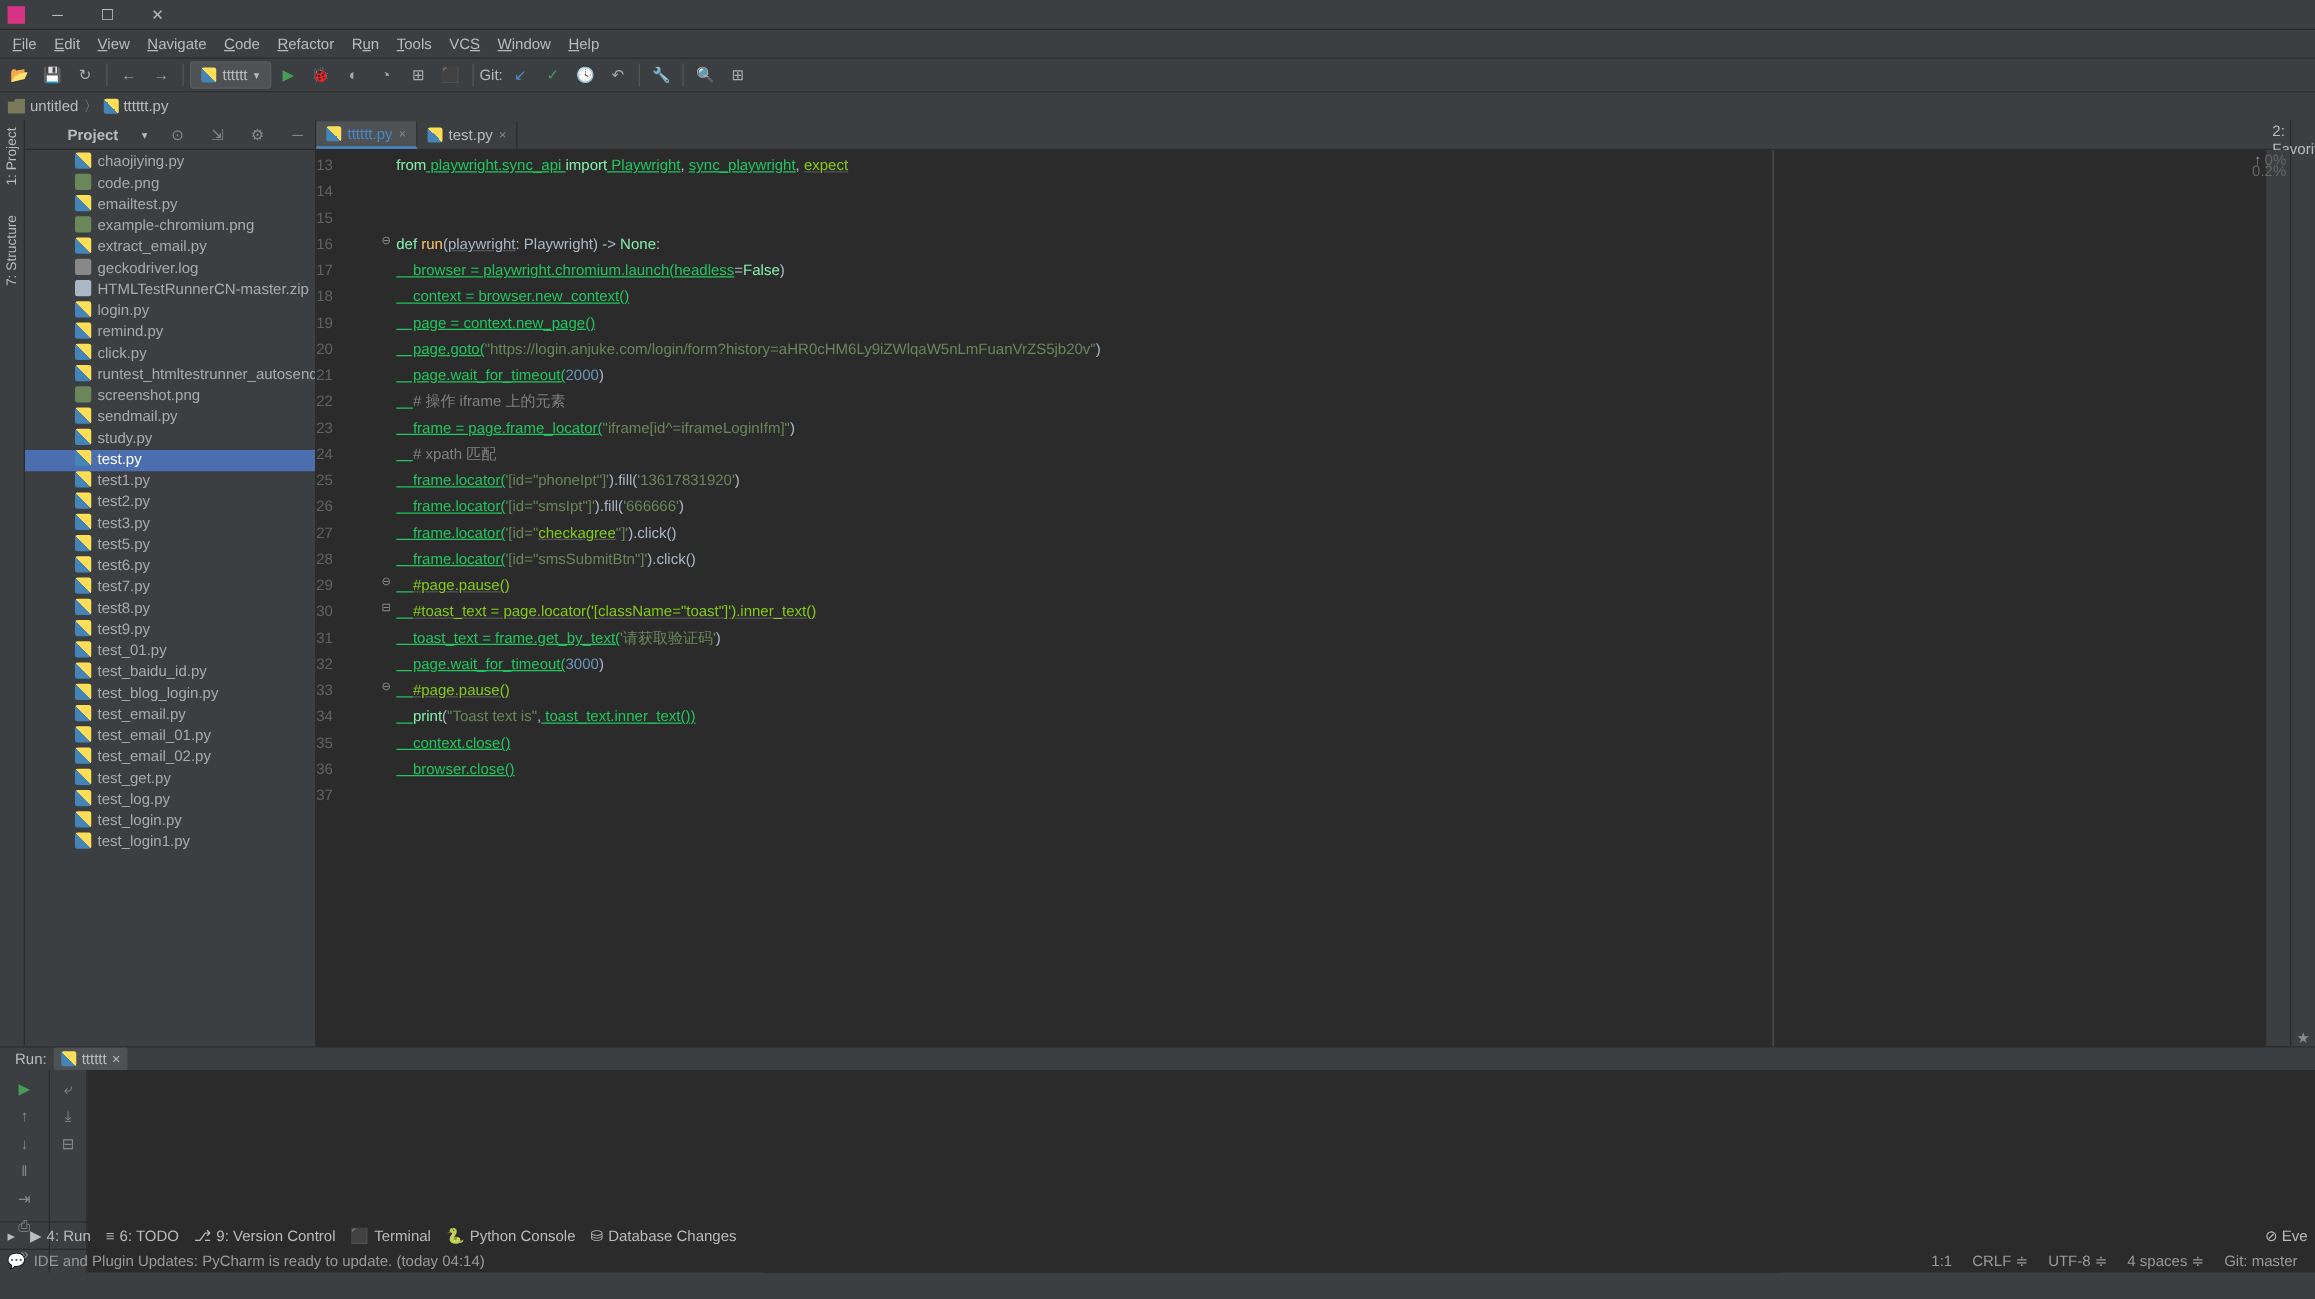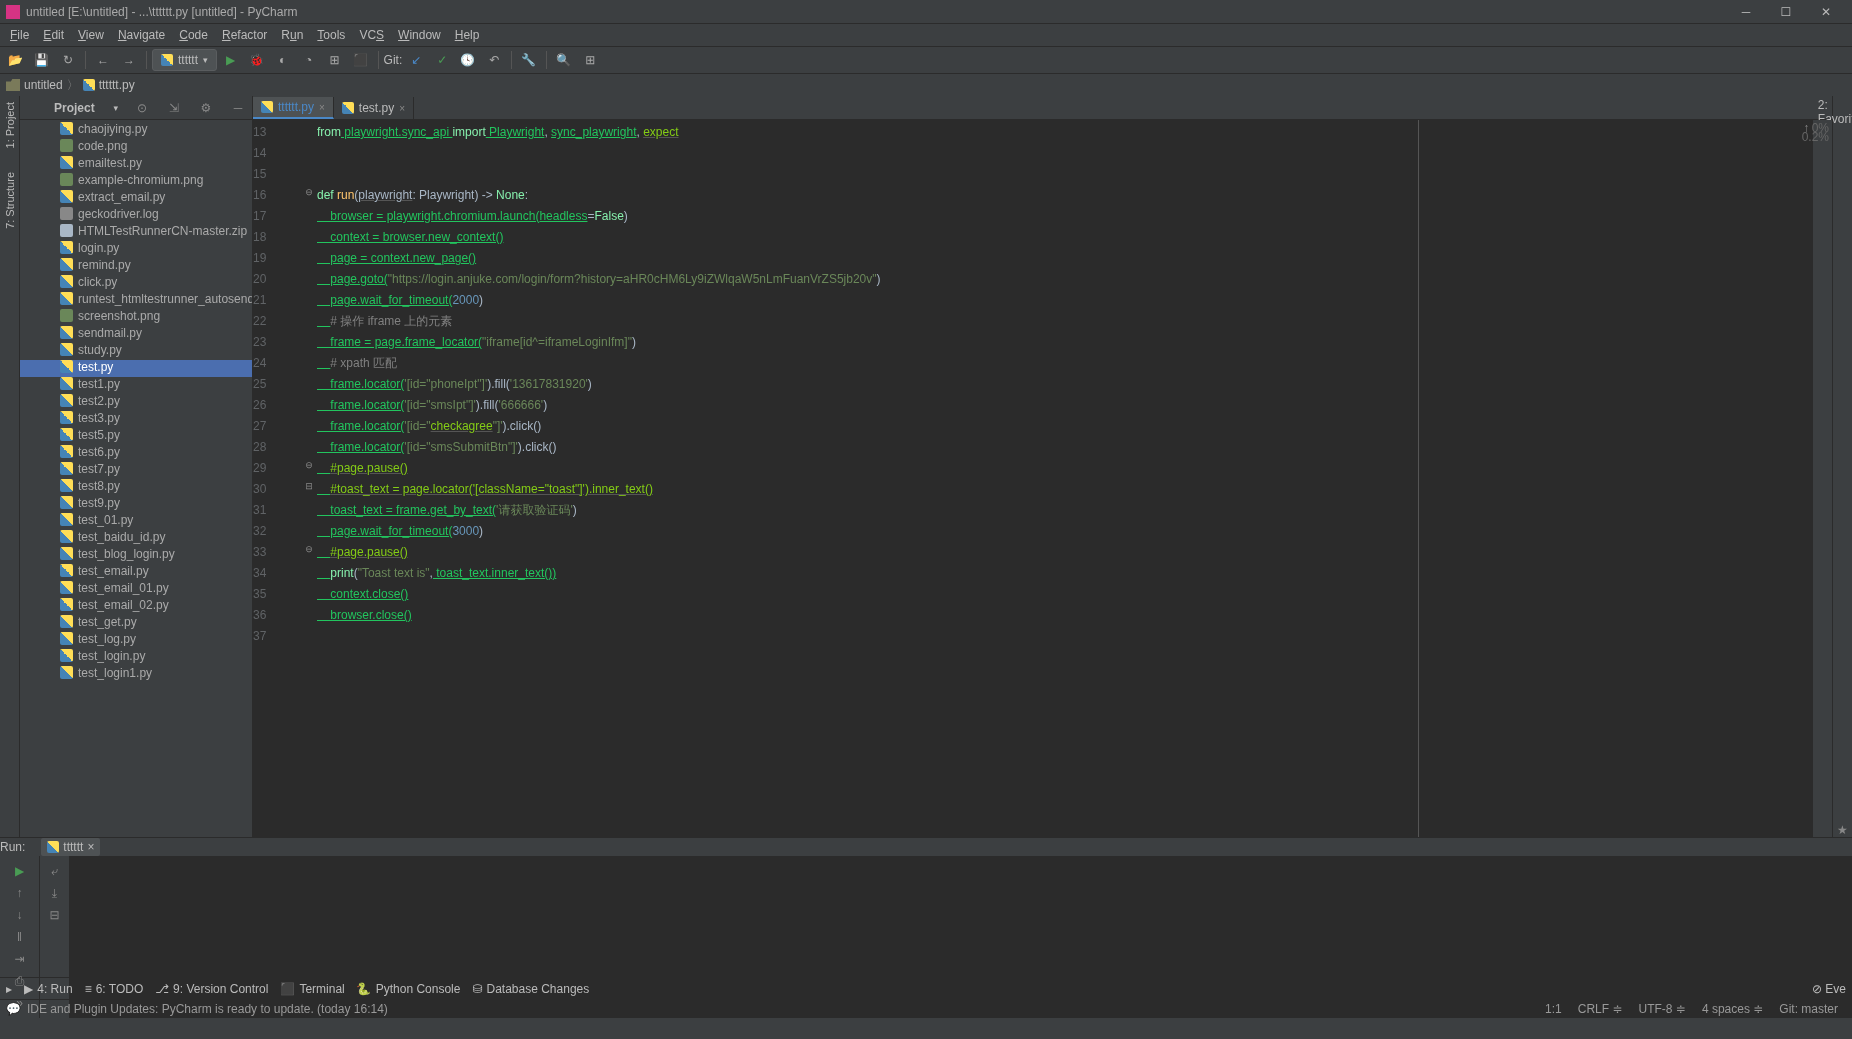--- a/index.html
+++ b/index.html
@@ -55,40 +55,39 @@
 .num { color:#6897bb; }
 .cm { color:#808080; }
 .op { color:#a9b7c6; }
 .nm { color:#22c55e;text-decoration:underline; }
 .prm { color:#a9b7c6; text-decoration:underline #555; }
 .deco { color:#84cc16; text-decoration:underline #555;}
 .margin-line { width:1px; background:#555; position:absolute; left:1165px; top:0; bottom:0;}
 .minimap { width:20px; background:#3c3f41; border-left:1px solid #2b2b2b; position:relative;}
 .minimap .ind { position:absolute; top:4px; right:3px; font-size:9px; color:#666; text-align:right; line-height:8px;}
 .runpanel { height:140px; border-top:1px solid #2b2b2b; display:flex; flex-direction:column; background:#3c3f41;}
-.runhead { height:24px; display:flex; align-items:center; padding:0 0; gap:16px; }
+.runhead { height:24px; display:flex; align-items:center; padding:0 12px; gap:6px; }
 .runhead .rtab { display:flex; align-items:center; gap:4px; padding:2px 6px; background:#4e5254; border-radius:2px;}
 .runbody { flex:1; display:flex;}
 .runleft { width:40px; display:flex; flex-direction:column; padding:4px 0; border-right:1px solid #2b2b2b;}
 .rlbtn { width:100%; height:22px; display:flex; align-items:center; justify-content:center; color:#888; cursor:pointer;}
 .runout { flex:1; background:#2b2b2b; padding:4px 8px; font-family:'Consolas',monospace; color:#bbb;}
 .right-gutter { width:20px; background:#3c3f41; border-left:1px solid #2b2b2b; display:flex; flex-direction:column; align-items:center; gap:16px; padding-top:2px;}
 .bottombar { height:22px; display:flex; align-items:center; border-top:1px solid #2b2b2b; padding:0 6px; gap:12px; background:#3c3f41; font-size:11px;}
 .bottombar .bb { display:flex; align-items:center; gap:4px; cursor:pointer; color:#bbb;}
 .bottombar .spacer { flex:1;}
 .statusbar { height:18px; display:flex; align-items:center; padding:0 6px; background:#3c3f41; border-top:1px solid #2b2b2b; font-size:11px; color:#999;}
 .statusbar .spacer { flex:1;}
 .statusbar .sb { padding:0 8px; cursor:pointer;}
 </style>
 </head>
 <body>
 
 <div class="titlebar">
   <span class="icon"></span>
-  <span class="title">untitled [E:\untitled] - ...\tttttt.py [untitled] - PyCharm</span>
   <div class="winbtn">─</div>
   <div class="winbtn">☐</div>
   <div class="winbtn">✕</div>
 </div>
 
 <div class="menubar" id="menubar">
     <div class="menu"><u>F</u>ile</div>
     <div class="menu"><u>E</u>dit</div>
     <div class="menu"><u>V</u>iew</div>
     <div class="menu"><u>N</u>avigate</div>
@@ -411,20 +410,20 @@
     <div class="bb">
       <span>⛁</span>
       <span>Database Changes</span>
     </div>
     <div class="spacer"></div>
     <div class="bb">⊘ Eve</div>
   </div>
 
 <div class="statusbar">
   <span>💬</span>
-  <span style="margin-left:6px">IDE and Plugin Updates: PyCharm is ready to update. (today 16:14)</span>
+  <span style="margin-left:6px">IDE and Plugin Updates: PyCharm is ready to update. (today 04:14)</span>
   <div class="spacer"></div>
   <span class="sb">1:1</span>
   <span class="sb"><span>CRLF</span> ≑</span>
   <span class="sb"><span>UTF-8</span> ≑</span>
   <span class="sb"><span>4 spaces</span> ≑</span>
   <span class="sb">Git: master</span>
 </div>
 
 </body></html>

